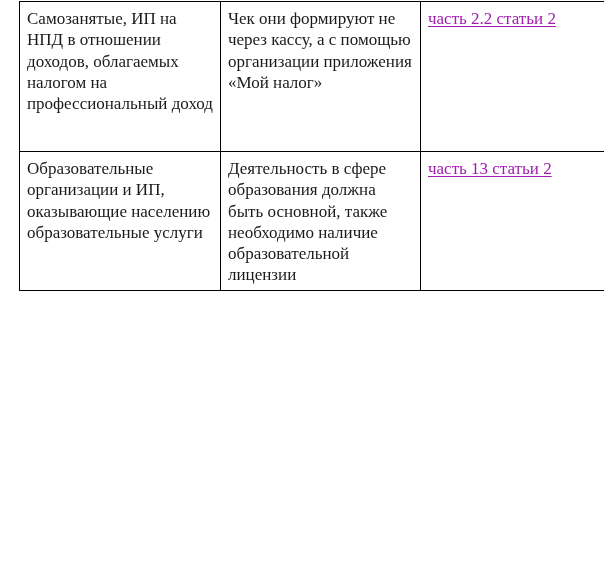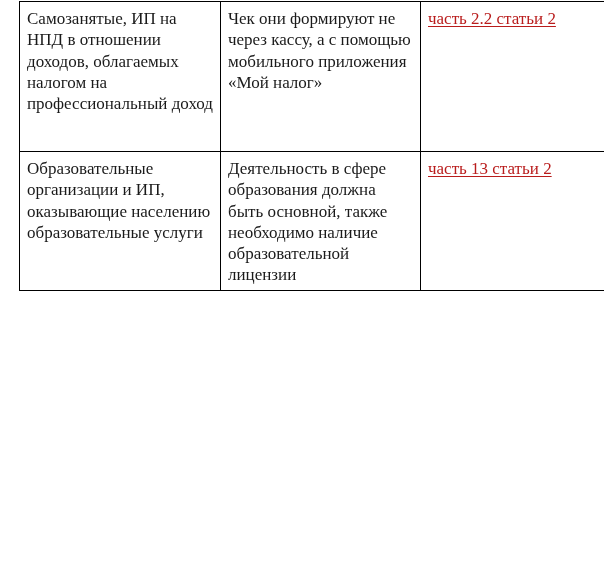--- a/index.html
+++ b/index.html
@@ -31,37 +31,37 @@
       box-sizing: border-box;
     }
     col.c1 { width: 201px; }
     col.c2 { width: 200px; }
     col.c3 { width: 200px; }
     tr.r1 { height: 150px; }
     tr.r2 { height: 143px; }
     tr.r3 { height: 128px; }
     tr.r4 { height: 139px; }
     a.law-link {
-      color: #b91c1c;
+      color: #a21caf;
       text-underline-offset: 2px;
     }
   </style>
 </head>
 <body>
 
 <table class="doc-table">
   <colgroup>
     <col class="c1">
       <col class="c2">
       <col class="c3">
   </colgroup>
   <tbody>
     <tr class="r1">
       <td>Самозанятые, ИП на НПД в отношении доходов, облагаемых налогом на профессиональный доход</td>
-      <td>Чек они формируют не через кассу, а с помощью мобильного приложения «Мой налог»</td>
+      <td>Чек они формируют не через кассу, а с помощью организации приложения «Мой налог»</td>
       <td>
         <a class="law-link" href="#">часть 2.2 статьи 2</a>
       </td>
     </tr>
     <tr class="r4">
       <td>Образовательные организации и ИП, оказывающие населению образовательные услуги</td>
       <td>Деятельность в сфере образования должна быть основной, также необходимо наличие образовательной лицензии</td>
       <td>
         <a class="law-link" href="#">часть 13 статьи 2</a>
       </td>

